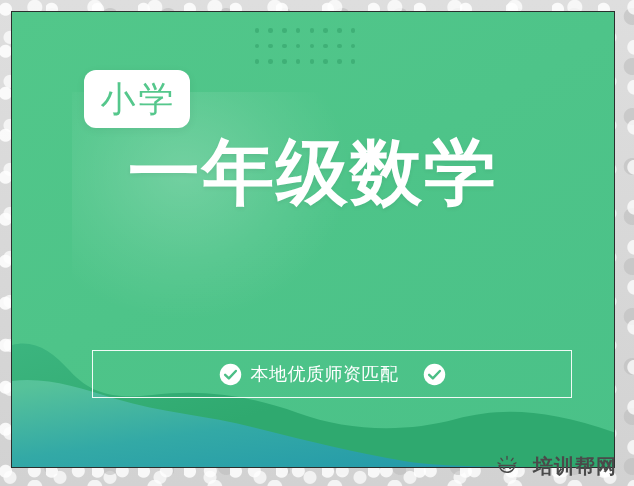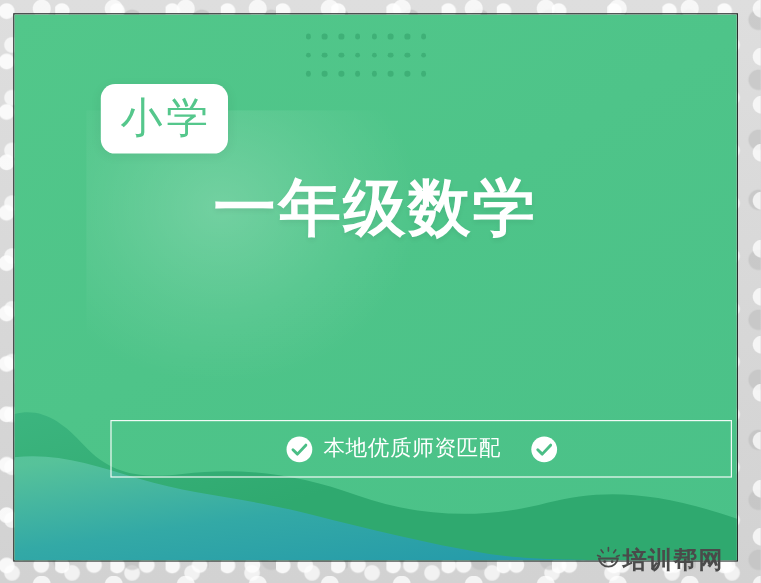--- a/index.html
+++ b/index.html
@@ -112,22 +112,22 @@
     position: absolute;
     color: #ffffff;
     font-weight: bold;
     line-height: 1;
     white-space: nowrap;
     text-shadow: 0 2px 4px rgba(0,0,0,.06);
   }
   #title-line1 {
     left: 50%;
     transform: translateX(-50%);
-    top: 136px;
-    font-size: 52px;
+    top: 124px;
+    font-size: 72px;
     letter-spacing: 2px;
   }
   #title-line2 {
     left: 50%;
     transform: translateX(-50%);
     top: 239px;
     font-size: 76px;
     letter-spacing: 6px;
   }
 
@@ -139,21 +139,21 @@
     width: 604px;
     height: 130px;
     pointer-events: none;
   }
 
   
   #feature-box {
     position: absolute;
     left: 80px;
     top: 338px;
-    width: 518px;
+    width: 480px;
     height: 48px;
     border: 1.5px solid rgba(255,255,255,.92);
     box-sizing: border-box;
     display: flex;
     align-items: center;
     justify-content: center;
     gap: 24px;
   }
   .feature-item {
     display: flex;
@@ -176,21 +176,21 @@
   }
 
   
   #watermark {
     position: absolute;
     left: 496px;
     top: 452px;
     height: 28px;
     display: flex;
     align-items: center;
-    gap: 1px;
+    gap: 15px;
     color: #4b4b4b;
   }
   #watermark-icon { width: 22px; height: 22px; display: block; }
   #watermark-text {
     font-size: 20px;
     font-weight: bold;
     color: #4a4a4a;
     letter-spacing: 1px;
     line-height: 1;
     white-space: nowrap;

